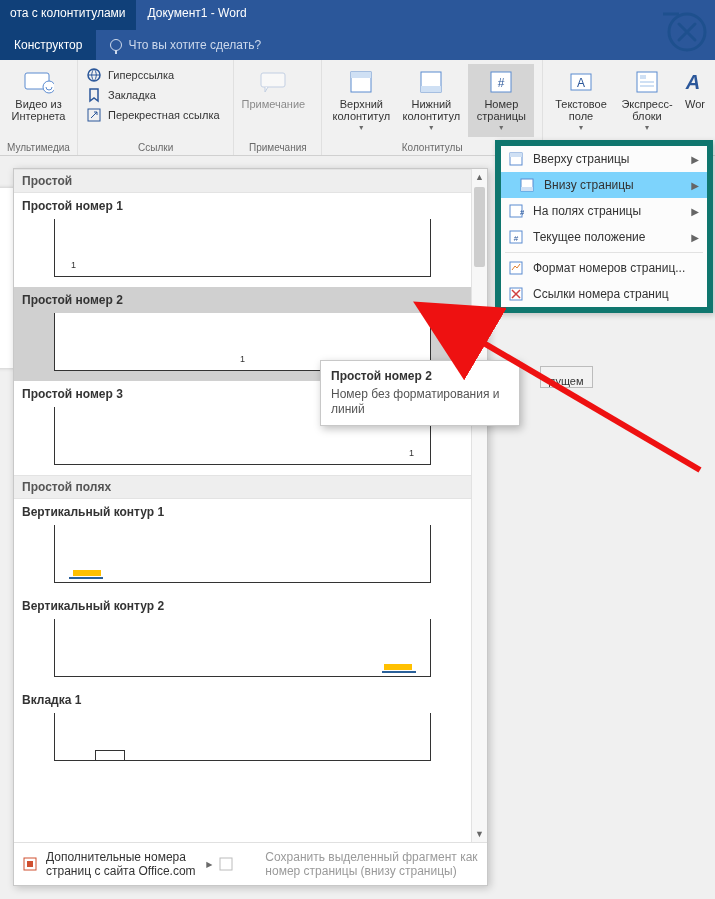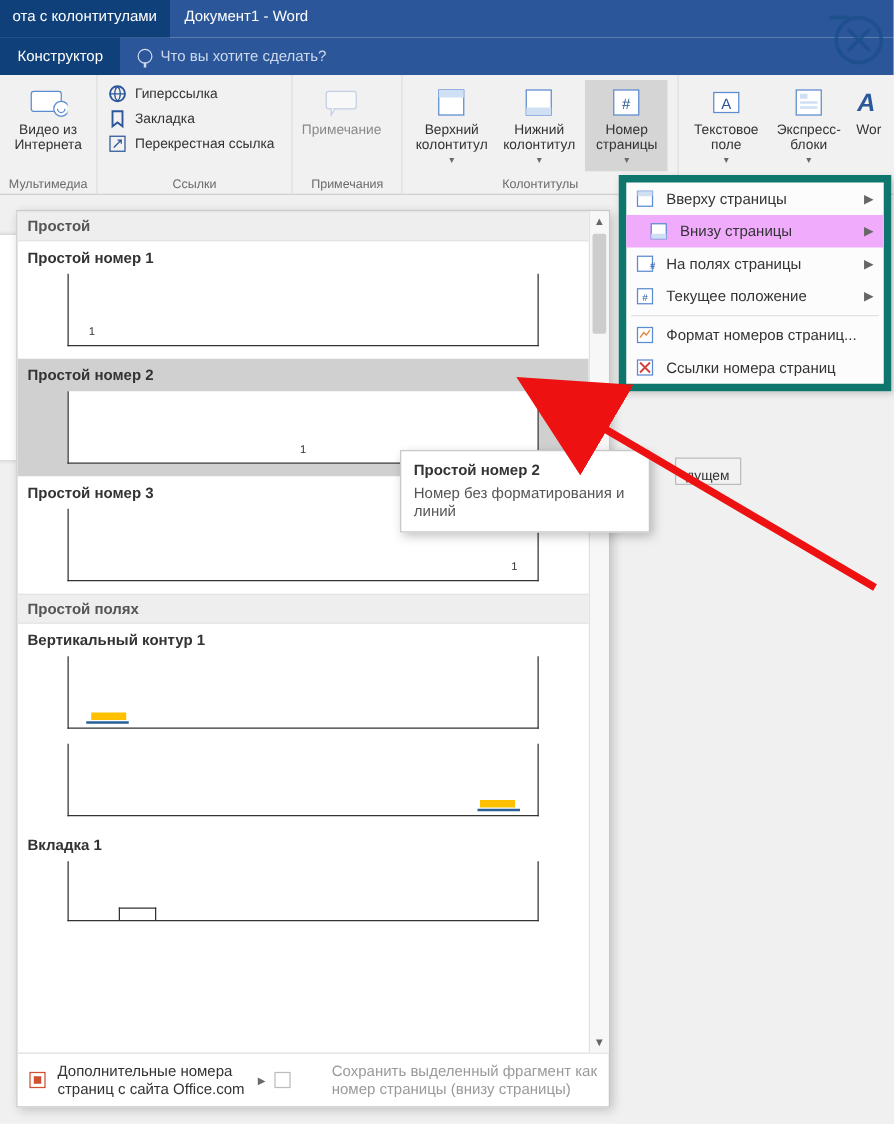--- a/index.html
+++ b/index.html
@@ -27,21 +27,21 @@
   .big-btn.active { background: #d5d5d5; }
   .big-btn .ico { width: 32px; height: 28px; display:flex; align-items:center; justify-content:center; }
   .small-btns { display: flex; flex-direction: column; gap: 2px; padding-top: 2px; }
   .small-btn { display: flex; align-items: center; gap: 6px; font-size: 11px; padding: 1px 2px; white-space: nowrap; }
   .small-btn .sico { width: 16px; height: 16px; display:flex; align-items:center; justify-content:center; color:#2b579a; }
   .tri { font-size: 8px; color: #6a6a6a; }
 
   
   .pn-menu { position: absolute; left: 495px; top: 140px; width: 218px; background: #fcfcfc; border: 6px solid #0f766e; box-shadow: 2px 2px 6px rgba(0,0,0,.2); z-index: 50; }
   .pn-menu .item { display: flex; align-items: center; gap: 8px; padding: 4px 6px; font-size: 12px; position: relative; }
-  .pn-menu .item.hover { background: #f0abfc; padding-left: 17px; }
+  .pn-menu .item.hover { background: #7dd3fc; padding-left: 17px; }
   .pn-menu .item .mico { width: 18px; height: 18px; display:flex; align-items:center; justify-content:center; }
   .pn-menu .item .arr { position: absolute; right: 8px; font-size: 10px; color: #666; }
   .pn-menu .sep { height: 1px; background: #e2e2e2; margin: 2px 4px; }
 
   
   .gallery { position: absolute; left: 13px; top: 168px; width: 475px; height: 718px; background: #fff; border: 1px solid #c8c8c8; box-shadow: 2px 2px 8px rgba(0,0,0,.2); z-index: 40; display:flex; flex-direction:column; }
   .gallery .scrollarea { flex:1; overflow:hidden; position:relative; display:flex; }
   .gallery .content { flex:1; overflow:hidden; }
   .scrollbar { width: 16px; background: linear-gradient(#f7f7f7,#f7f7f7); border-left:1px solid #e2e2e2; position:relative; }
   .scrollbar .sbtn { height: 16px; display:flex; align-items:center; justify-content:center; font-size:9px; color:#666; }
@@ -352,20 +352,21 @@
 
       <div class="entry">
         <div class="entry-title">Вертикальный контур 1</div>
         <div class="preview bottom-only">
           <span class="accent-box" style="left:18px; bottom:6px;"></span>
           <span class="accent-underline" style="left:14px; bottom:3px;"></span>
         </div>
       </div>
 
       <div class="entry">
+        <div class="entry-title">Вертикальный контур 2</div>
         <div class="preview bottom-only">
           <span class="accent-box" style="right:18px; bottom:6px;"></span>
           <span class="accent-underline" style="right:14px; bottom:3px;"></span>
         </div>
       </div>
 
       <div class="entry">
         <div class="entry-title">Вкладка 1</div>
         <div class="preview bottom-only" style="height:48px;">
           <span class="tab-mark"></span>

